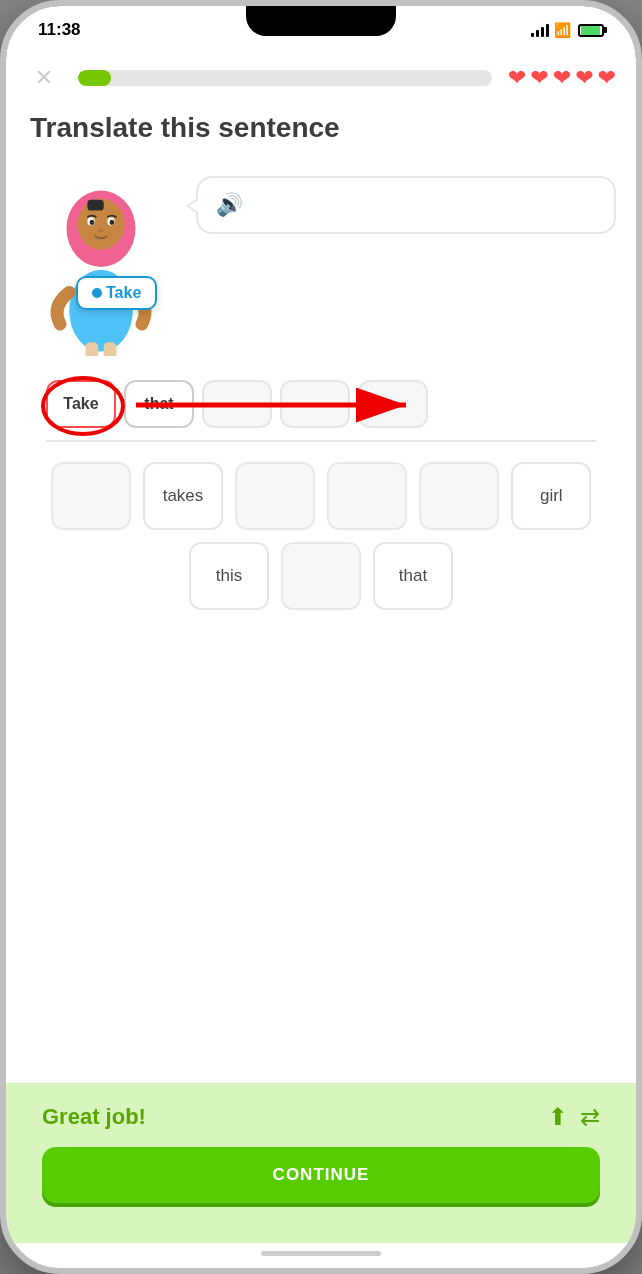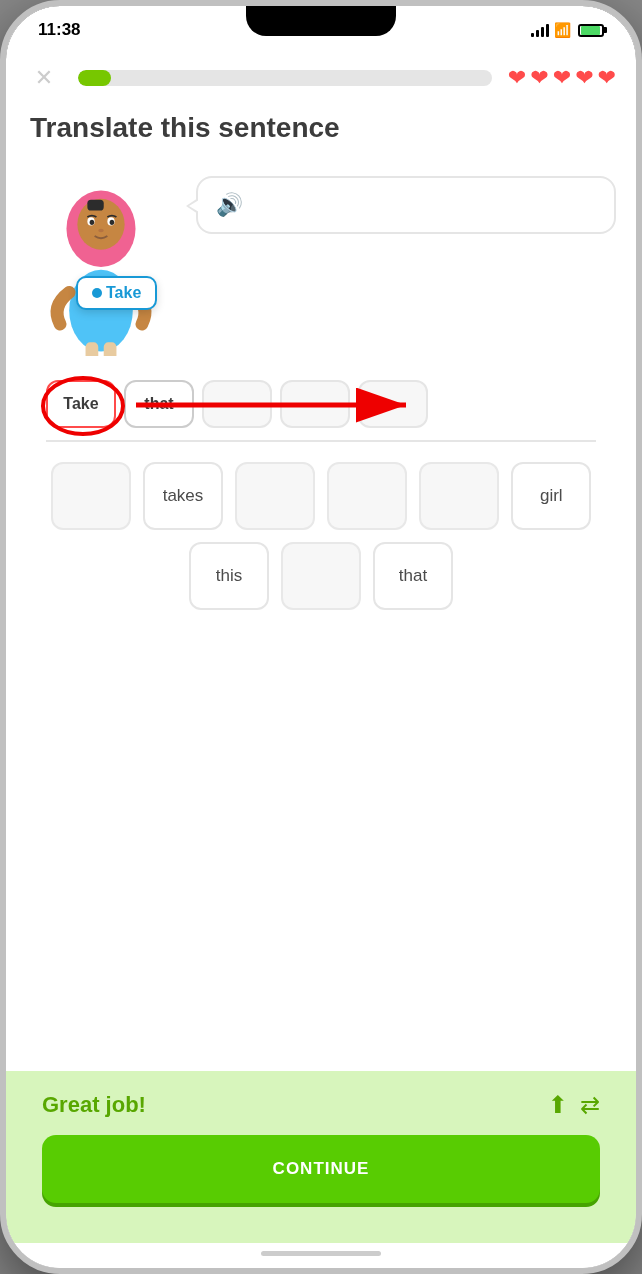--- a/index.html
+++ b/index.html
@@ -338,21 +338,21 @@
     }
 
     .action-icon {
       color: #58a700;
       font-size: 24px;
       cursor: pointer;
     }
 
     .continue-btn {
       width: 100%;
-      height: 68px;
+      height: 56px;
       background: #58cc02;
       border: none;
       border-radius: 14px;
       color: #fff;
       font-size: 17px;
       font-weight: 800;
       letter-spacing: 1px;
       cursor: pointer;
       text-transform: uppercase;
       box-shadow: 0 4px 0 #46a302;

